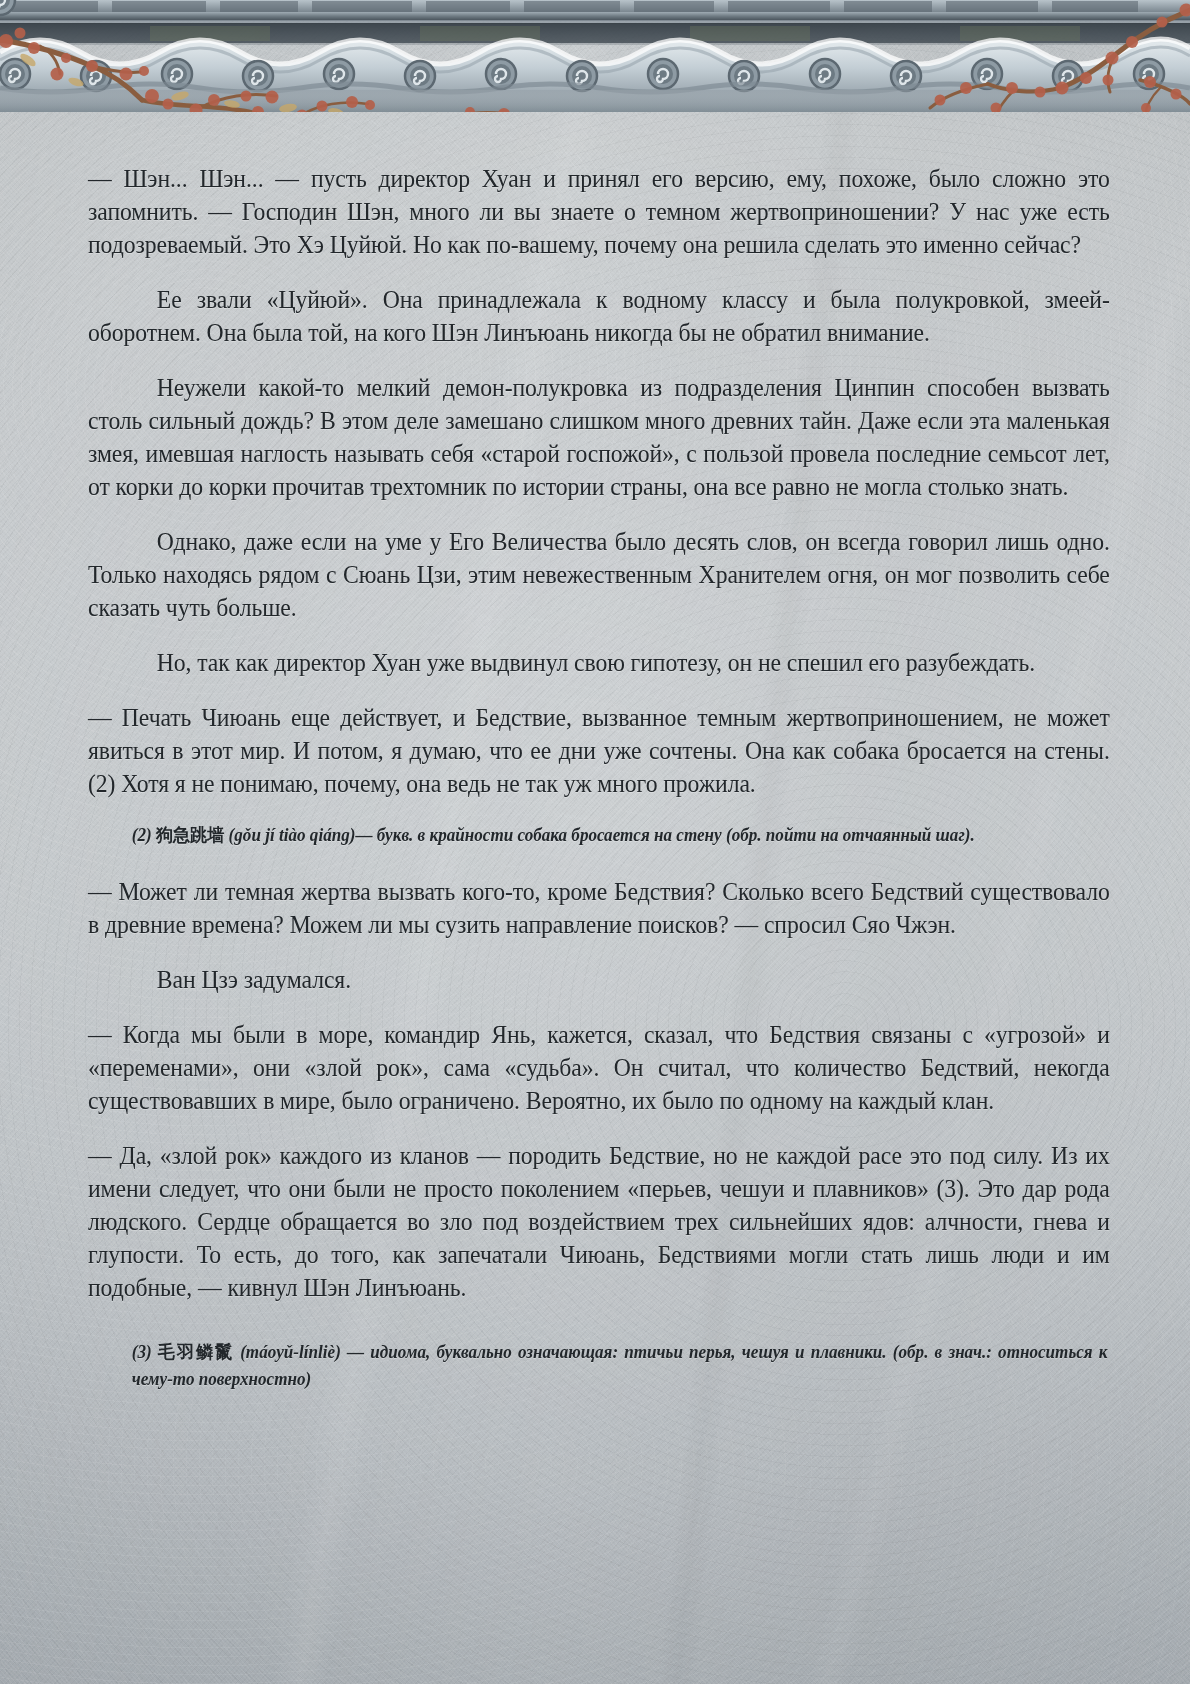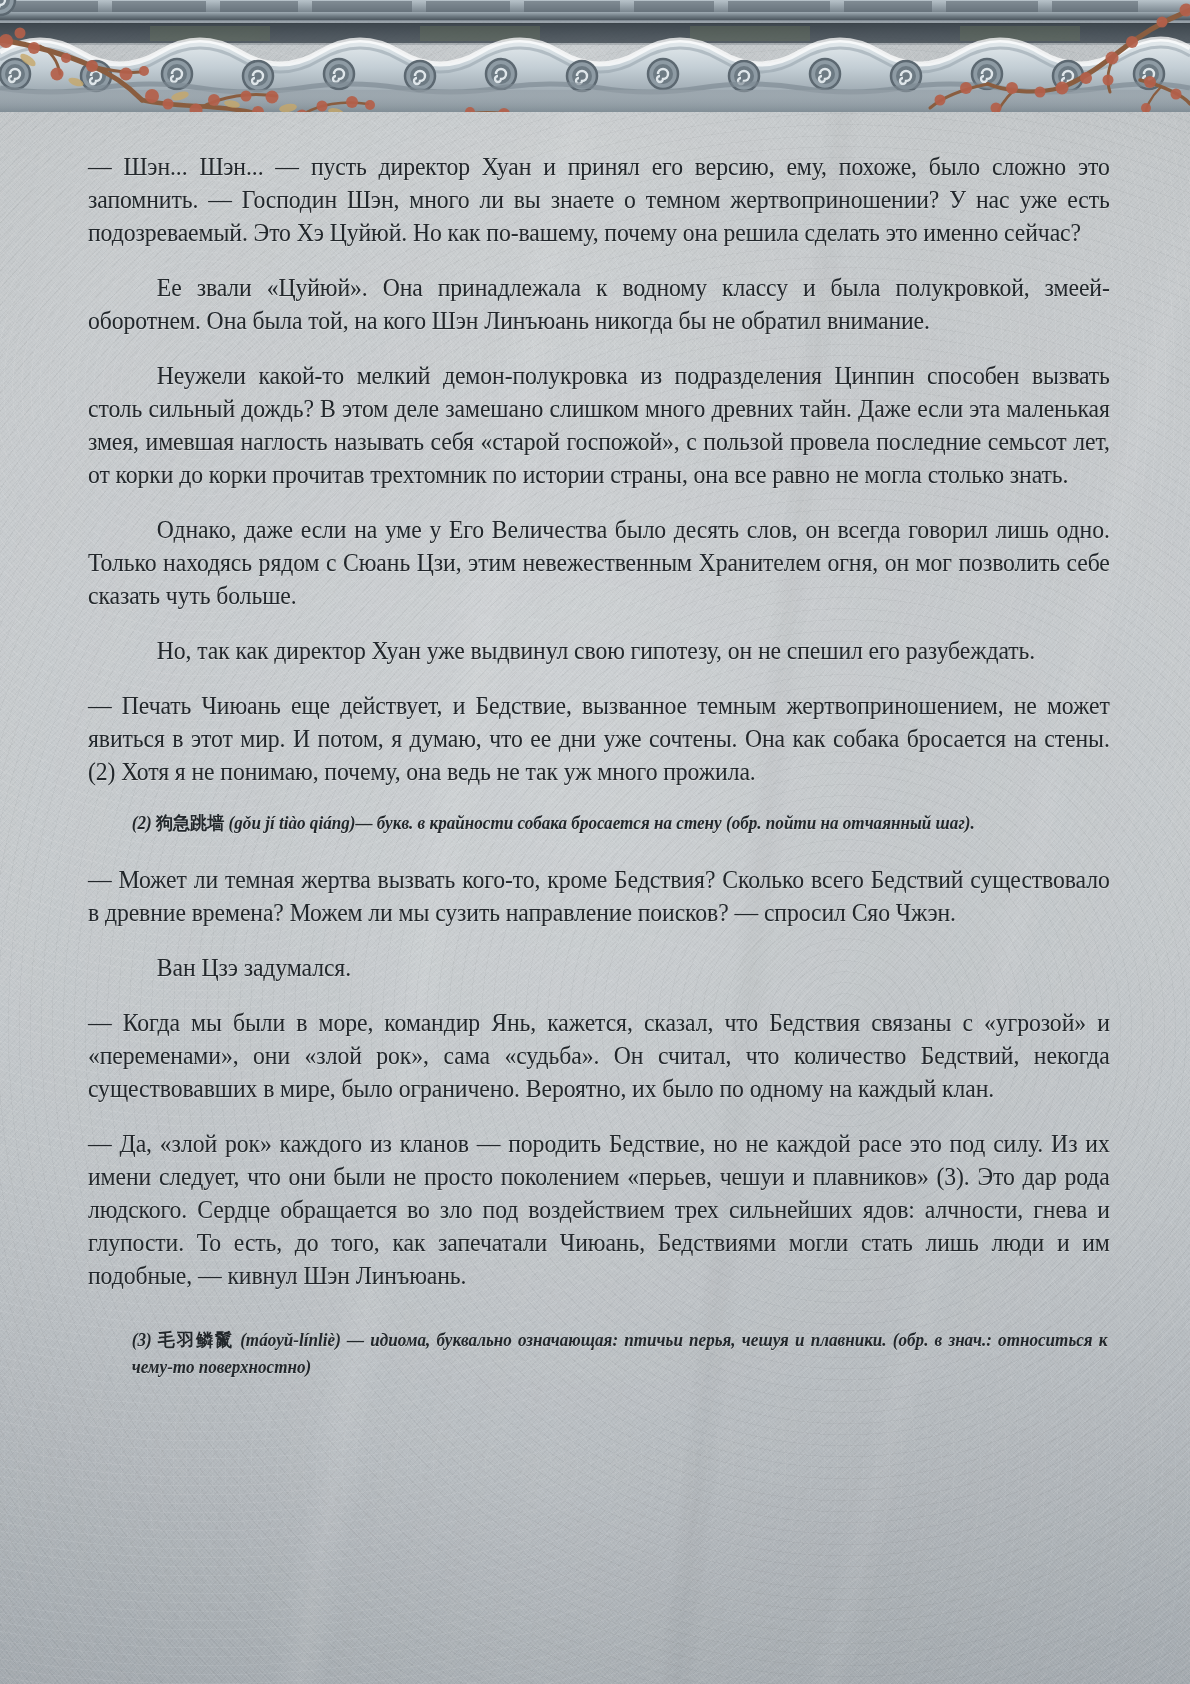--- a/index.html
+++ b/index.html
@@ -63,21 +63,21 @@
   #roof {
     position:absolute; left:0; top:0; width:1190px; height:112px;
     overflow:hidden;
   }
   #roof svg { display:block; }
 
   
   #content {
     position:absolute;
     left: 88px;
-    top: 150px;
+    top: 162px;
     width: 1022px;
     color:#23282c;
   }
 
   p.para {
     font-size: 25.5px;
     line-height: 33px;
     text-align: justify;
     text-justify: inter-word;
     letter-spacing: -0.1px;

